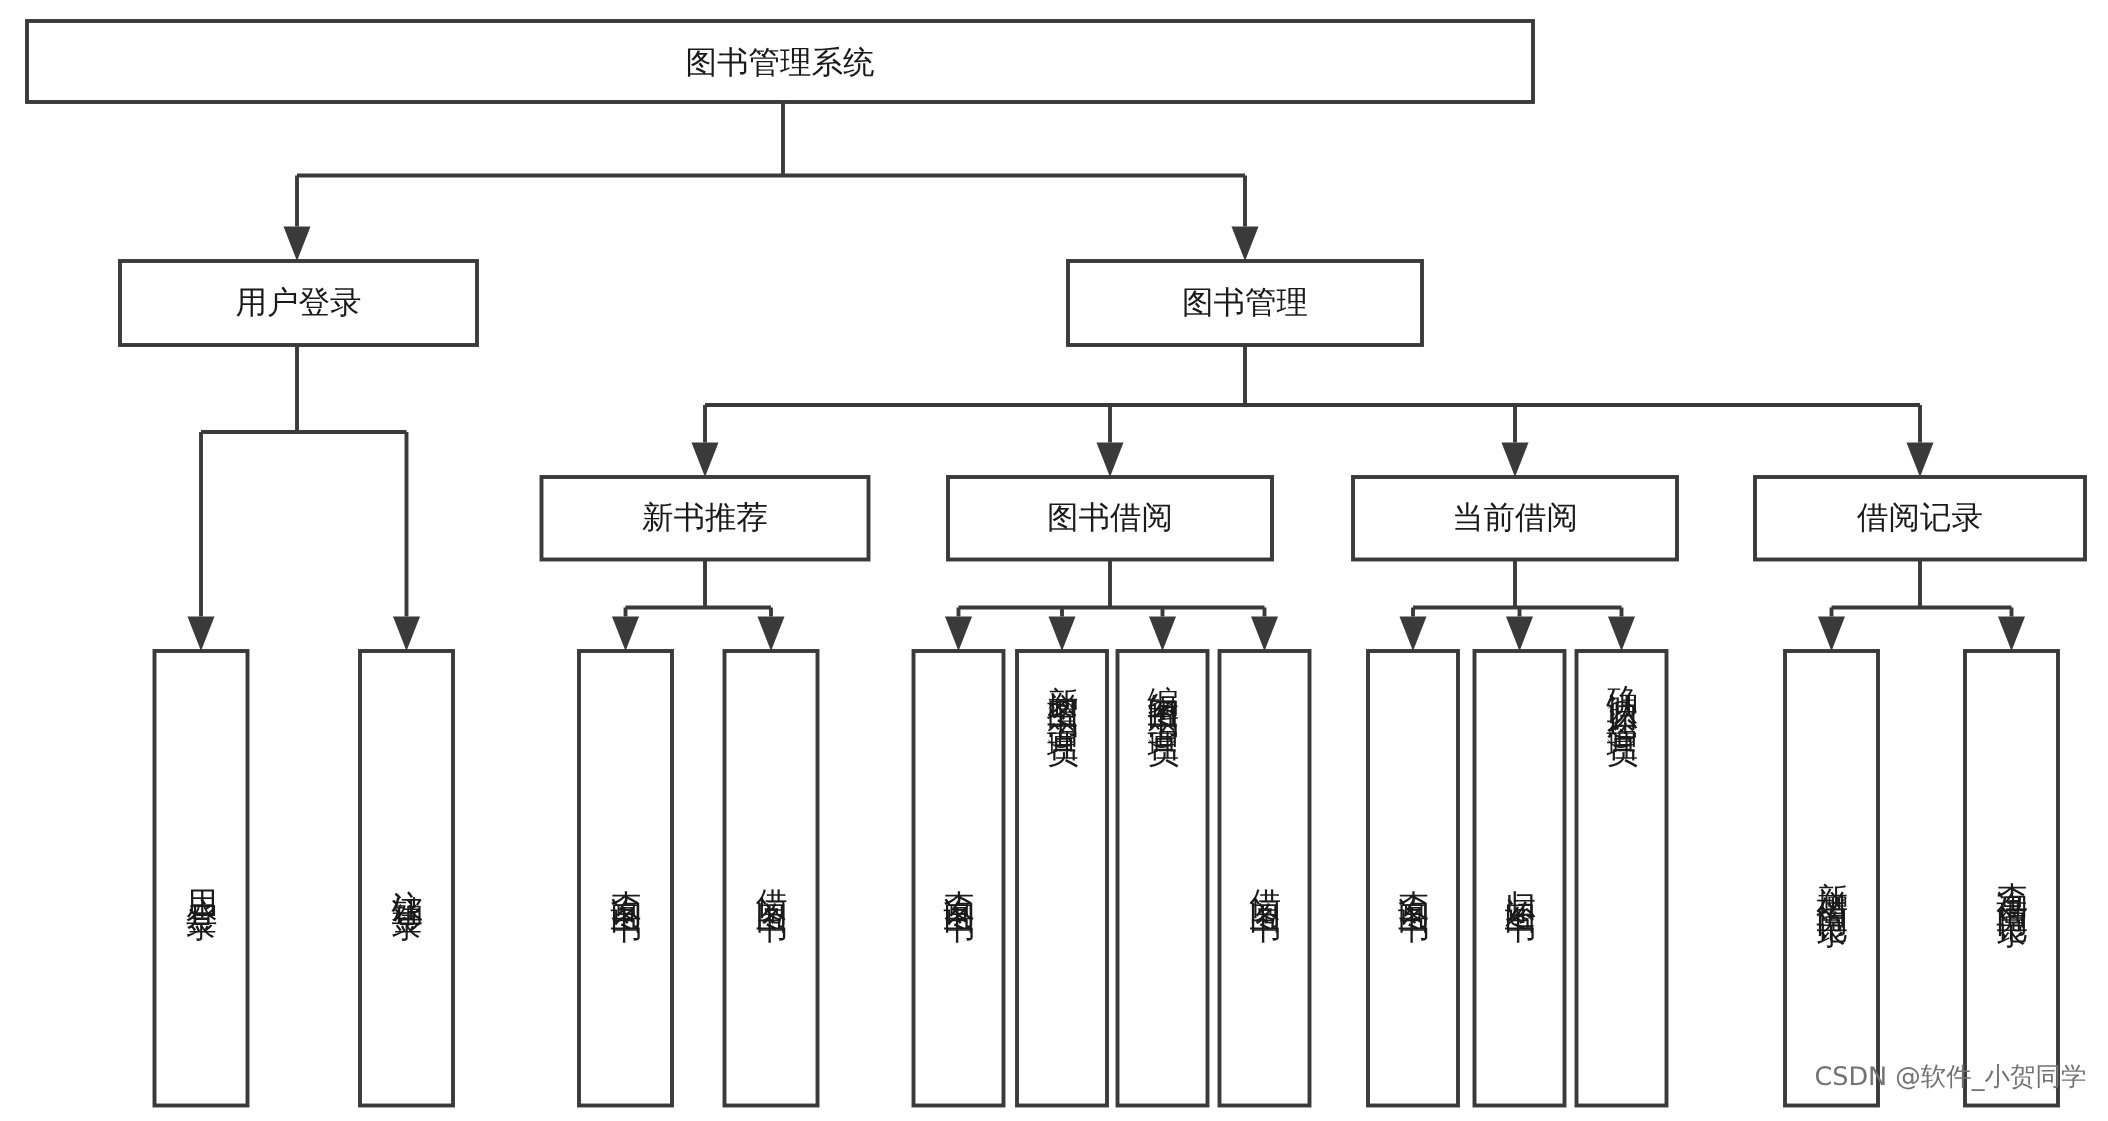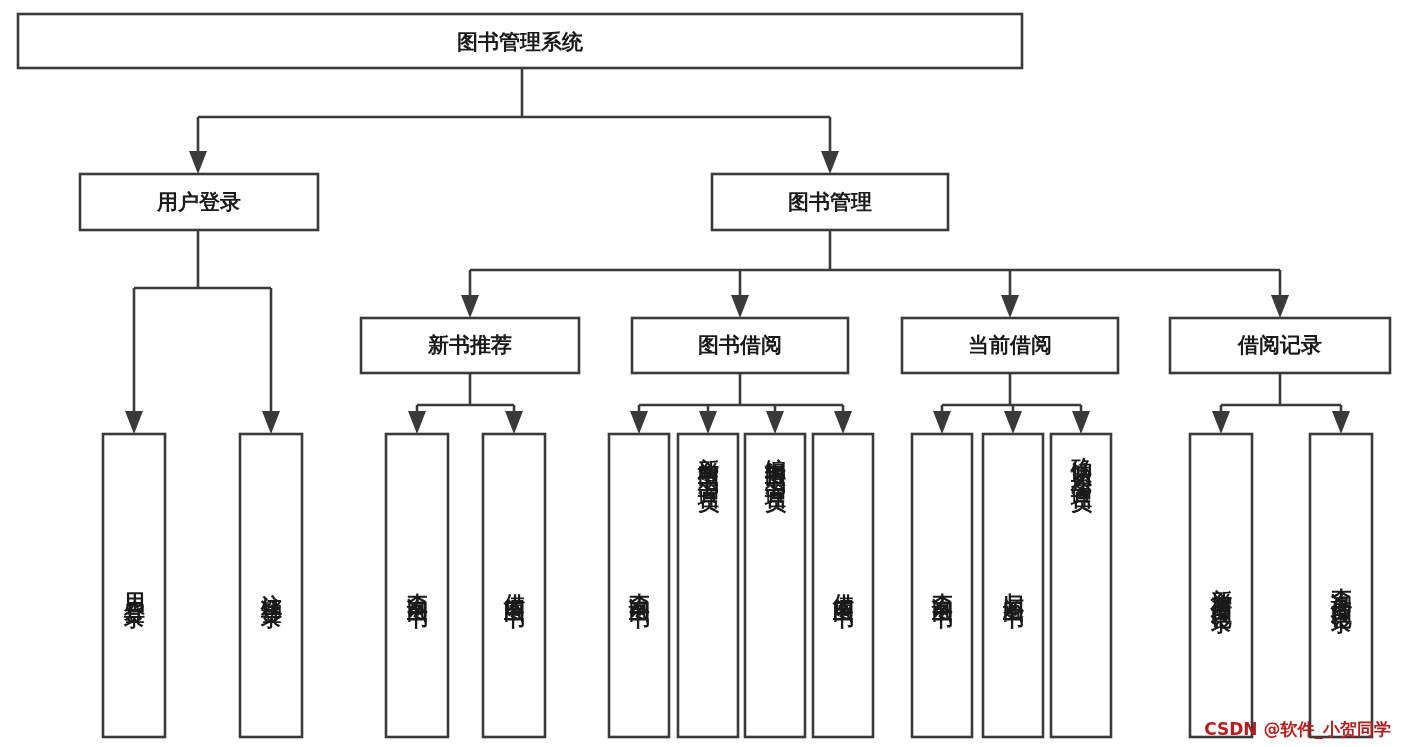--- a/index.html
+++ b/index.html
@@ -10,21 +10,20 @@
   }
   body {
     font-family: "DejaVu Sans", "Liberation Sans", sans-serif;
   }
   #diagram-root {
     position: relative;
     width: 1405px;
     height: 747px;
     background: #ffffff;
     overflow: hidden;
-    font-weight: bold;
   }
   svg#flow {
     display: block;
     width: 1405px;
     height: 747px;
   }
   .node-rect {
     fill: #ffffff;
     stroke: #3a3a3a;
     stroke-width: 2.6;
@@ -43,24 +42,24 @@
   .node-label-h {
     font-family: "DejaVu Sans", "Liberation Sans", sans-serif;
     font-size: 21px;
     fill: #1a1a1a;
     text-anchor: middle;
     dominant-baseline: middle;
   }
   .watermark {
     position: absolute;
     right: 14px;
-    bottom: 6px;
+    bottom: 18px;
     font-family: "DejaVu Sans", "Liberation Sans", sans-serif;
     font-size: 17px;
-    color: #b91c1c;
+    color: #737373;
     white-space: nowrap;
     user-select: none;
   }
 </style>
 </head>
 <body>
 
 <div id="diagram-root">
   <svg id="flow" viewBox="0 0 1405 747" xmlns="http://www.w3.org/2000/svg">
 

